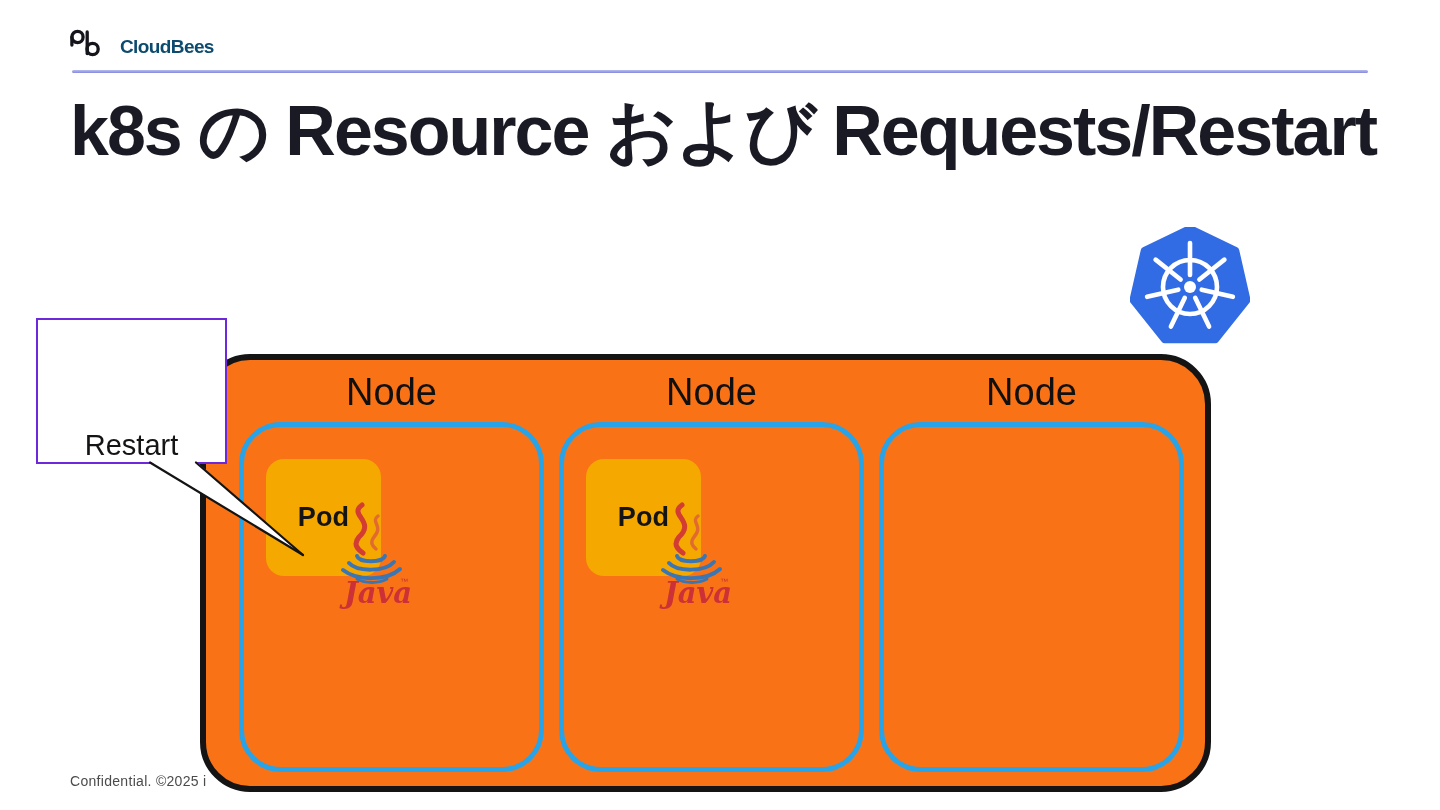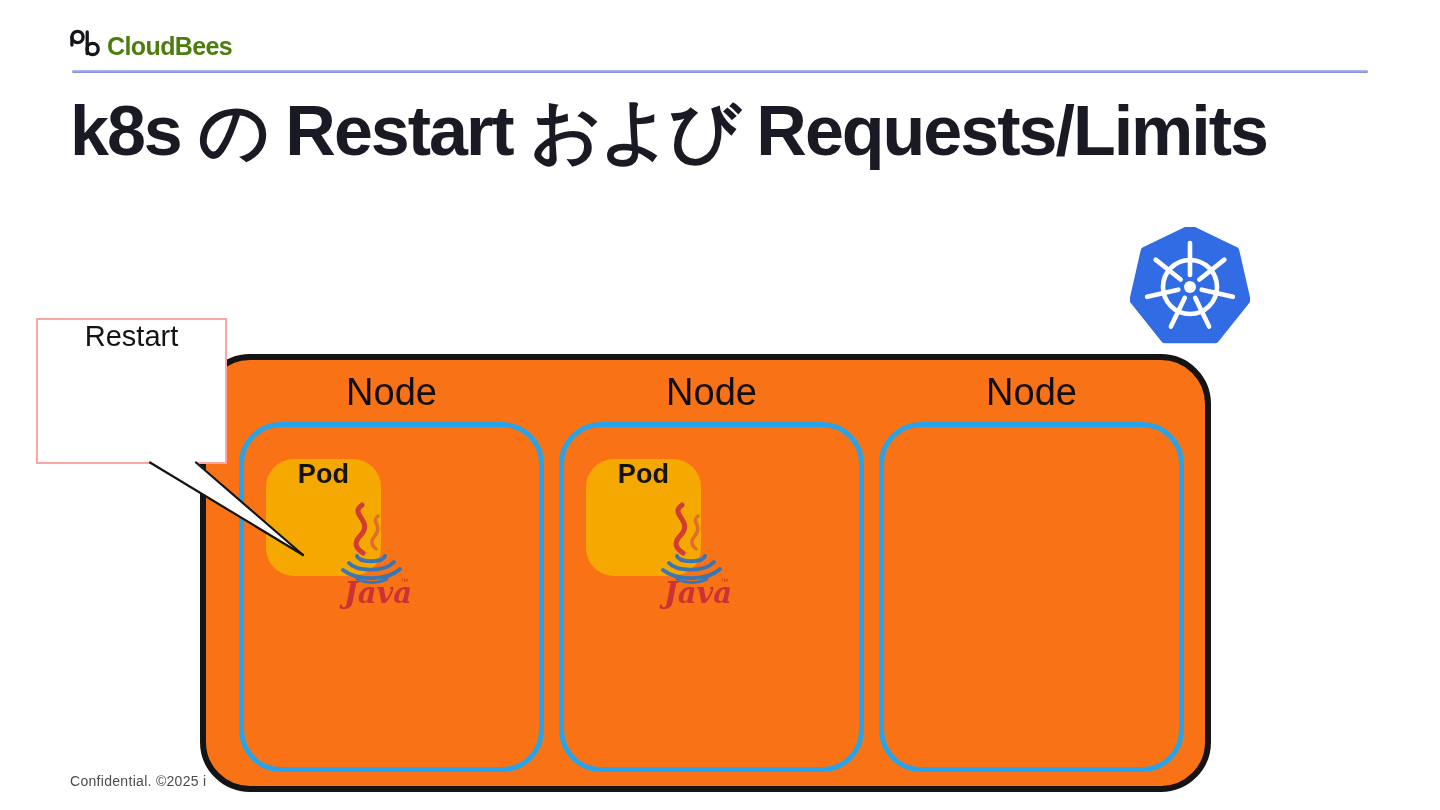--- a/index.html
+++ b/index.html
@@ -18,22 +18,22 @@
   html,body{margin:0;padding:0;}
   body{
     width:1440px;height:810px;position:relative;background:#ffffff;
     font-family:"Liberation Sans",sans-serif;overflow:hidden;
   }
   .abs{position:absolute;box-sizing:border-box;}
 
   
   .brand{left:68px;top:26px;width:300px;height:40px;display:flex;align-items:center;}
   .brand-text{
-    font-size:25px;font-weight:600;letter-spacing:-0.6px;color:#4d7c0f;
-    margin-left:5px;line-height:1;
+    font-size:19px;font-weight:600;letter-spacing:-0.6px;color:#0c4a6e;
+    margin-left:18px;line-height:1;
   }
   .divider{
     left:72px;top:70px;width:1296px;height:3px;
     background:linear-gradient(to bottom,#b7bcf0,var(--accent-line));
     border-radius:2px;
   }
 
   
   .page-title{
     left:70px;top:94px;width:1340px;
@@ -55,30 +55,30 @@
   }
   .node-box{
     top:62px;width:305px;height:350px;
     border:5px solid var(--node-border);border-radius:42px;background:transparent;
   }
   .nl-0,.nb-0{left:33px;}
   .nl-1,.nb-1{left:353px;}
   .nl-2,.nb-2{left:673px;}
 
   .pod{
-    left:22px;top:32px;width:115px;height:117px;border-radius:28px;
-    background:var(--pod-fill);display:flex;align-items:flex-start;justify-content:center;
+    left:22px;top:32px;width:115px;height:117px;border-radius:18px;
+    background:var(--pod-fill);display:flex;align-items:center;justify-content:center;
   }
   .pod-label{font-size:27px;font-weight:600;color:var(--pod-text);letter-spacing:0.2px;}
   .java-logo{left:87px;top:72px;width:80px;height:112px;}
 
   
   .callout{
     left:36px;top:318px;width:191px;height:146px;background:#ffffff;
-    border:2px solid #fca5a5;display:flex;align-items:flex-start;justify-content:center;
+    border:2px solid #6d28d9;display:flex;align-items:flex-end;justify-content:center;
     z-index:5;
   }
   .callout-label{font-size:29px;font-weight:400;color:#141414;}
   .wedge-layer{left:0;top:0;width:1440px;height:810px;z-index:6;pointer-events:none;}
 
   
   .footer{
     left:70px;top:773px;font-size:14px;letter-spacing:0.3px;
     color:var(--footer-gray);z-index:0;
   }
@@ -95,21 +95,21 @@
         <path d="M19.2 6 L19.2 27.5"></path>
         <circle cx="24.6" cy="23" r="5.6"></circle>
       </g>
     </svg>
   </span>
   <span class="brand-text">CloudBees</span>
 </div>
 
 <div class="abs divider"></div>
 
-<div class="abs page-title">k8s の Restart および Requests/Limits</div>
+<div class="abs page-title">k8s の Resource および Requests/Restart</div>
 
 <div class="abs k8s-logo">
   <svg width="120" height="120" viewBox="0 0 120 120">
     <polygon points="60,2 105.3,23.8 116.5,72.9 85.2,112.3 34.8,112.3 3.5,72.9 14.7,23.8" fill="#326ce5" stroke="#326ce5" stroke-width="8" stroke-linejoin="round"></polygon>
     <g stroke="#ffffff" stroke-width="4.6" stroke-linecap="round" fill="none">
       <circle cx="60" cy="60" r="27"></circle>
       <path d="M60 48 L60 16"></path>
       <path d="M69.4 52.5 L94.4 32.6"></path>
       <path d="M71.7 62.7 L102.9 69.8"></path>
       <path d="M65.2 70.8 L79.1 99.6"></path>

